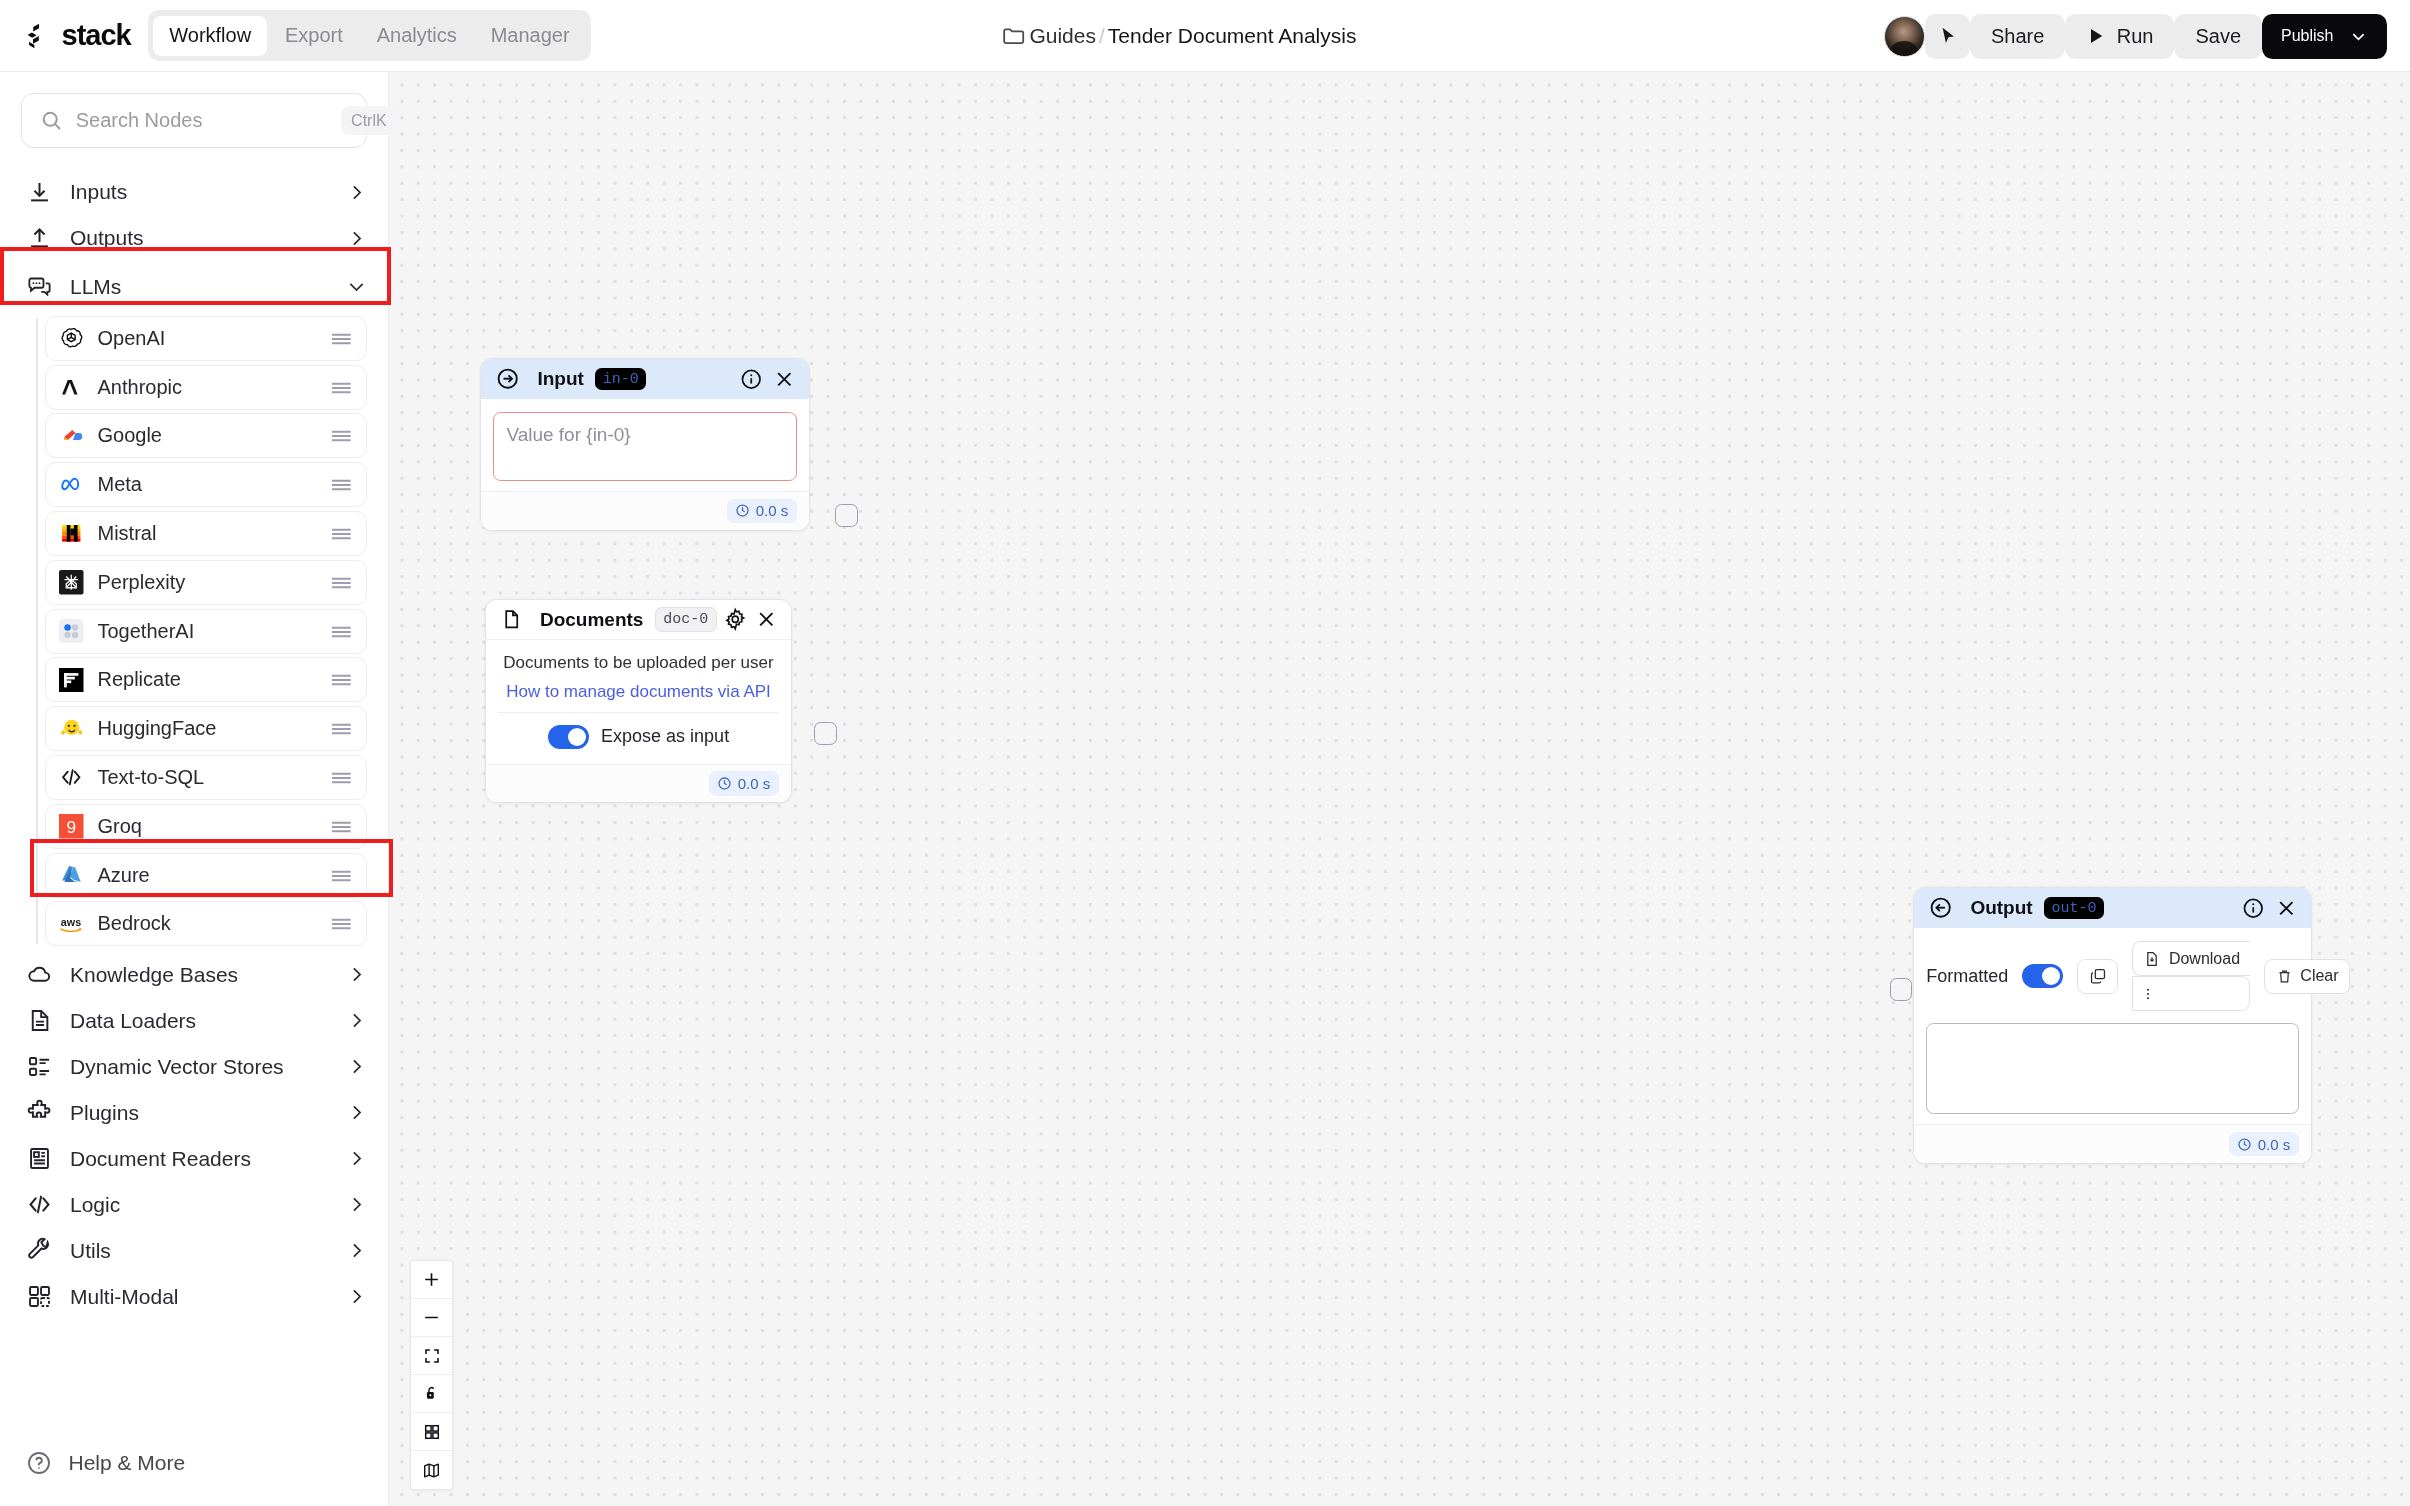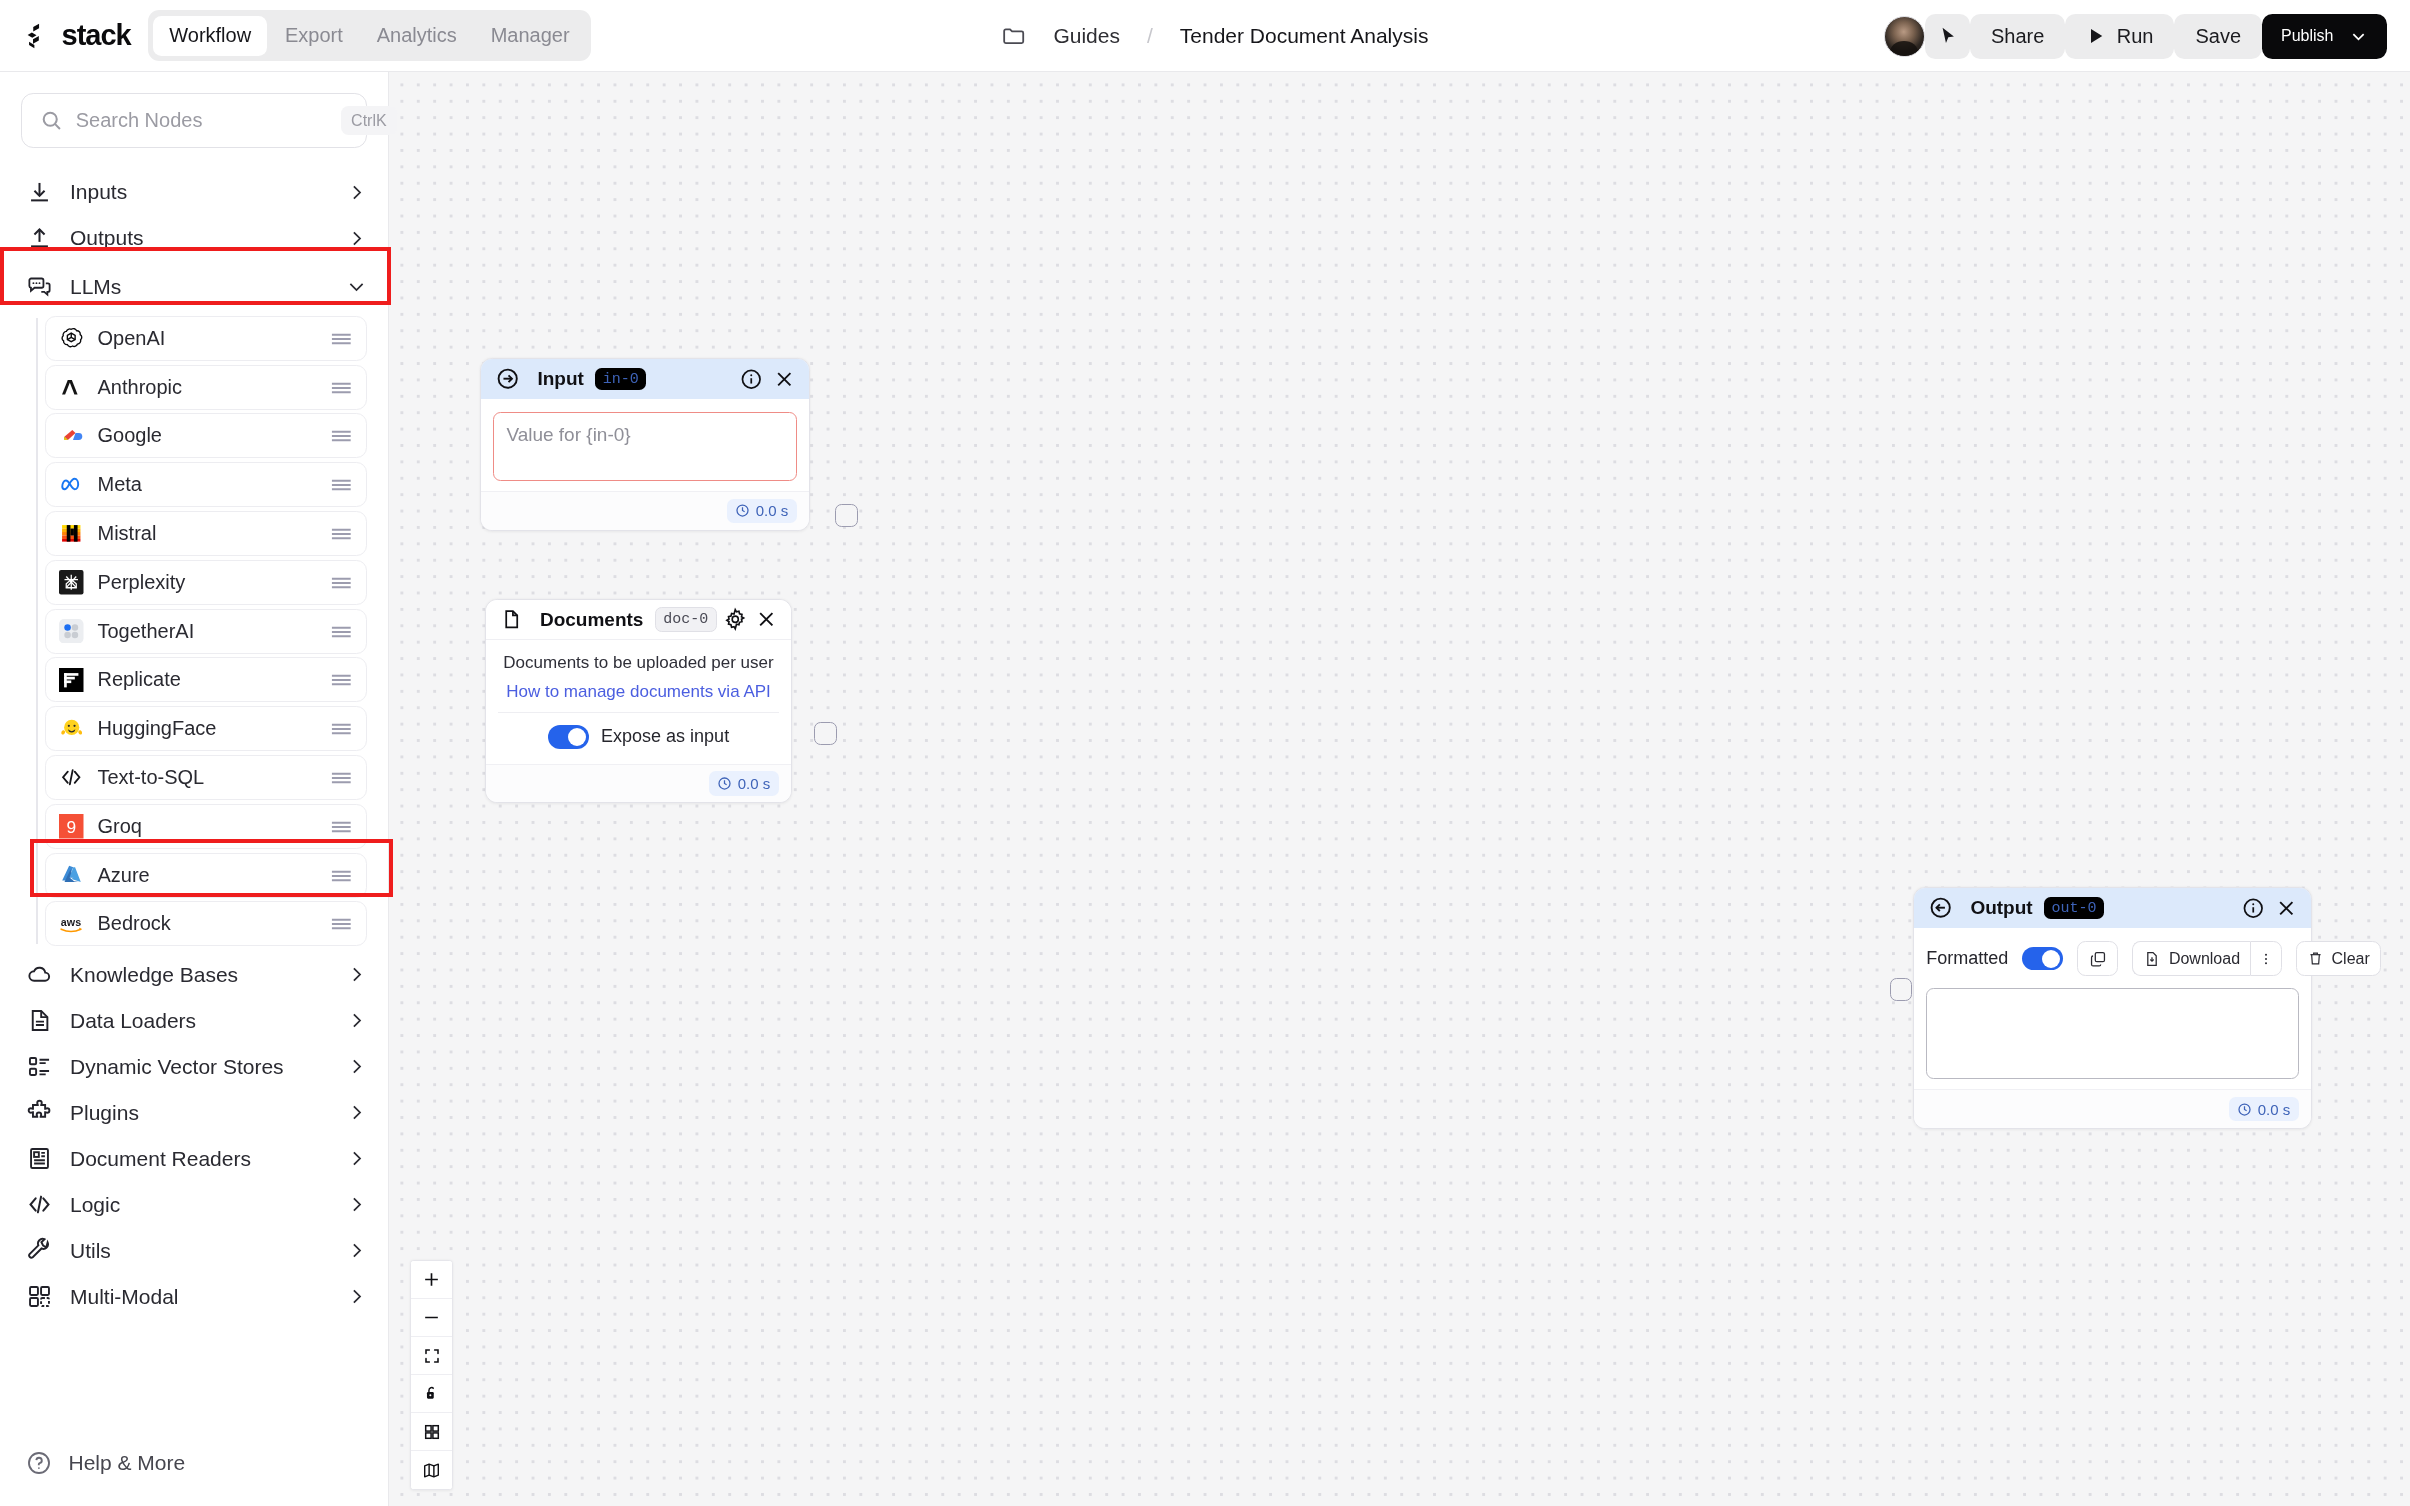--- a/index.html
+++ b/index.html
@@ -36,21 +36,21 @@
   }
   .nav-tab {
     font-size: 20px; color: #8a8a92;
     padding: 8.5px 16px; border-radius: 8.5px;
     cursor: pointer; white-space: nowrap;
   }
   .nav-tab.active { background: #ffffff; color: #16161a; }
 
   .breadcrumb {
     position: absolute; left: 1001px; top: 0; height: 72px;
-    display: flex; align-items: center; gap: 27px;
+    display: flex; align-items: center; gap: 3px;
   }
   .folder-icon { width: 25.4px; height: 25.4px; display: block; }
   .bc-link { font-size: 21px; color: #2e2e33; cursor: pointer; }
   .bc-sep { font-size: 21px; color: #c7c7cc; }
   .bc-current { font-size: 21px; color: #16161a; cursor: pointer; }
 
   .header-right {
     position: absolute; right: 24.5px; top: 0; height: 72px;
     display: flex; align-items: center; gap: 0;
   }
@@ -255,21 +255,21 @@
     display: flex; align-items: center; gap: 14px; margin-bottom: 12.2px;
   }
   .out-lbl { font-size: 18px; color: #26262d; }
   .out-btn {
     height: 35px; border: 0.9px solid #e0e0e6; border-radius: 8.5px;
     background: #ffffff; display: flex; align-items: center;
     gap: 7.5px; padding: 0 10.4px; cursor: pointer;
     font-size: 16px; color: #2a2a31;
     font-family: "Liberation Sans", sans-serif;
   }
-  .out-split { display: flex; }
+  .out-split { display: flex; flex-direction: column; }
   .out-split .out-btn:first-child { border-radius: 8.5px 0 0 8.5px; border-right: none; }
   .out-split .out-btn:last-child { border-radius: 0 8.5px 8.5px 0; padding: 0 6.6px; }
 
   
   .controls {
     position: absolute; left: 21px; bottom: 17px;
     width: 43px; background: #ffffff;
     border: 0.9px solid #e6e6eb; border-radius: 3.8px;
     overflow: hidden; box-shadow: 0 0.9px 2.8px rgba(0,0,0,.06);
   }

